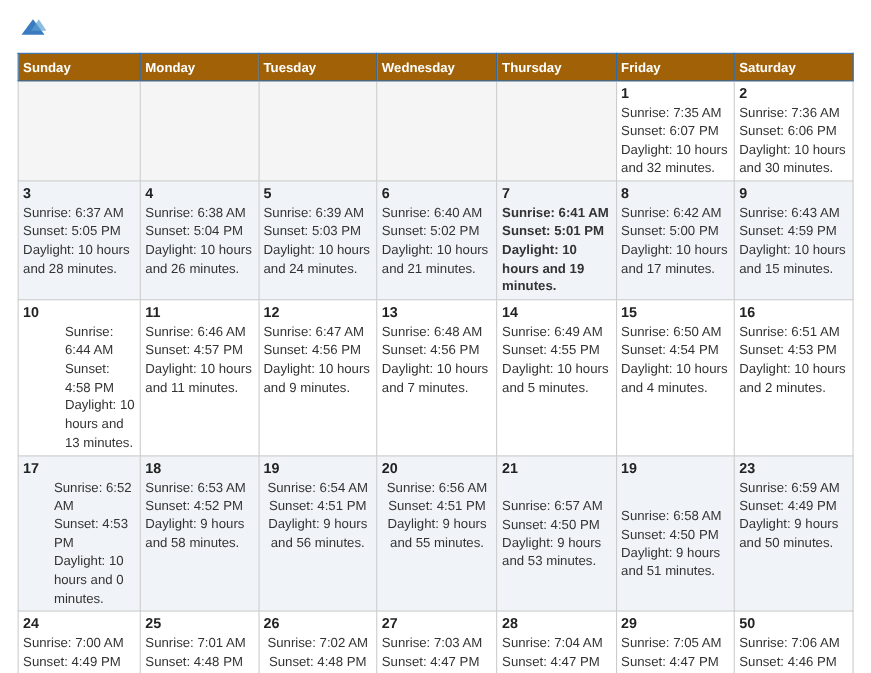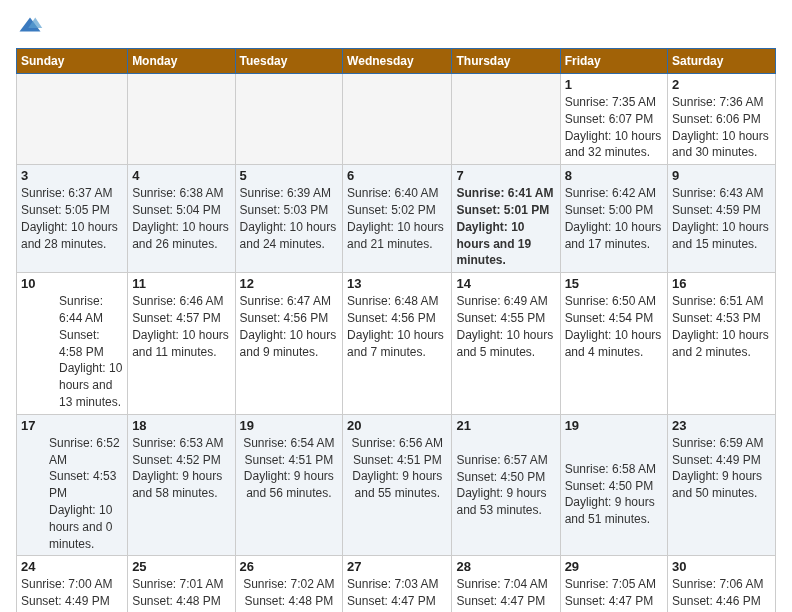--- a/index.html
+++ b/index.html
@@ -320,21 +320,21 @@
 Sunset: 4:47 PM
 Daylight: 9 hours and 42 minutes.</div>
           </td>
           <td>
             <span class="day-number">29</span>
             <div class="day-info" style="white-space: pre-line;">Sunrise: 7:05 AM
 Sunset: 4:47 PM
 Daylight: 9 hours and 41 minutes.</div>
           </td>
           <td>
-            <span class="day-number">30</span>
+            <span class="day-number">50</span>
             <div class="day-info" style="white-space: pre-line;">Sunrise: 7:06 AM
 Sunset: 4:46 PM
 Daylight: 9 hours and 40 minutes.</div>
           </td>
         </tr>
       </tbody>
   </table>
 </div>
 
 </body></html>

